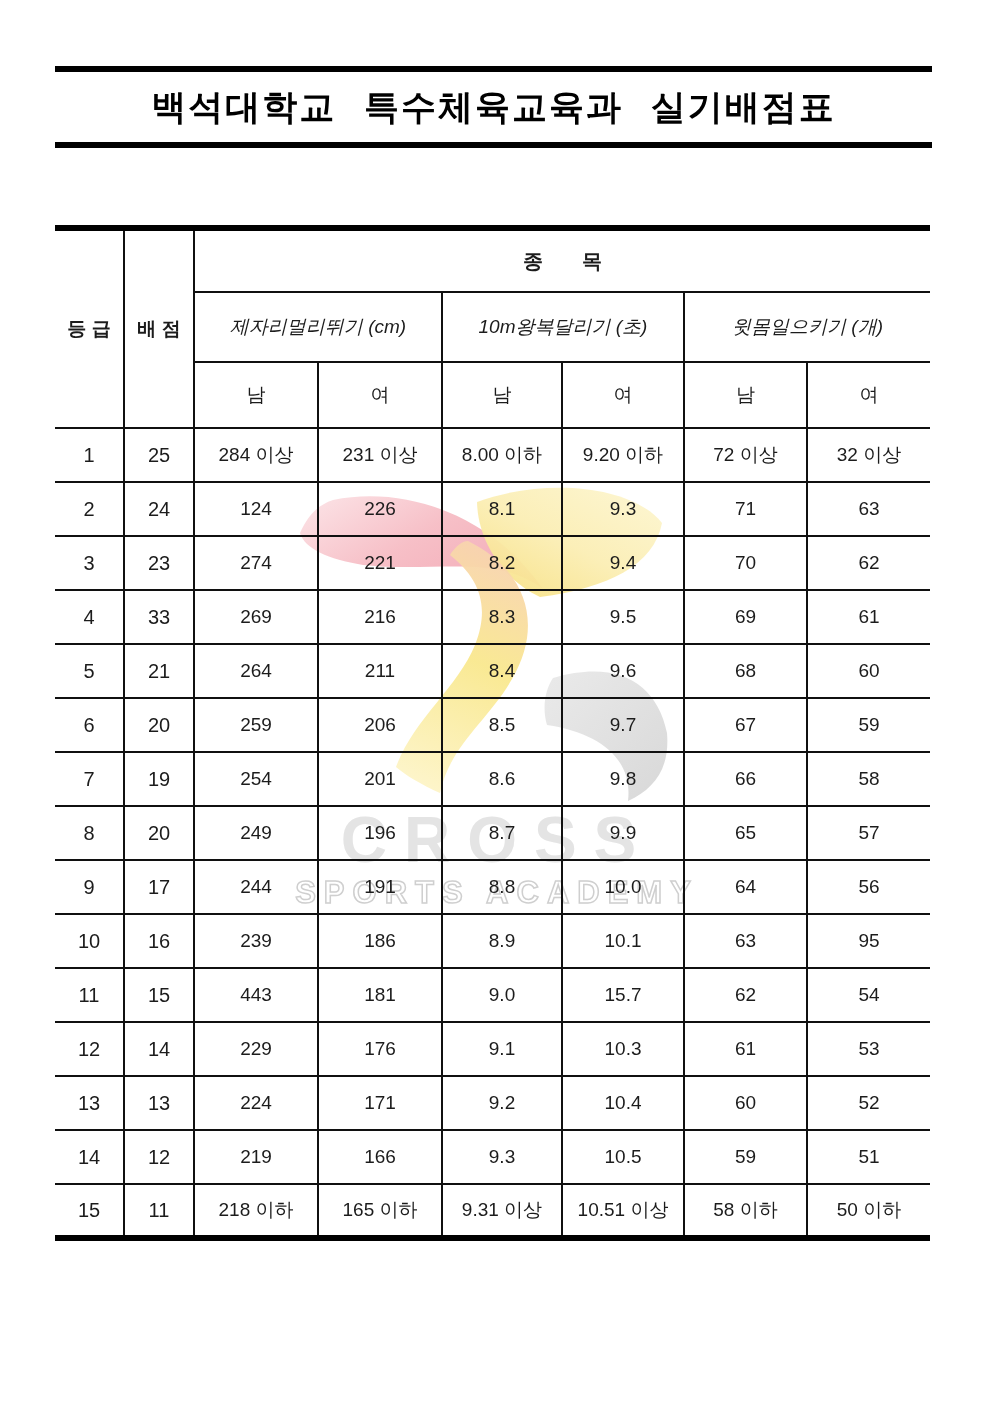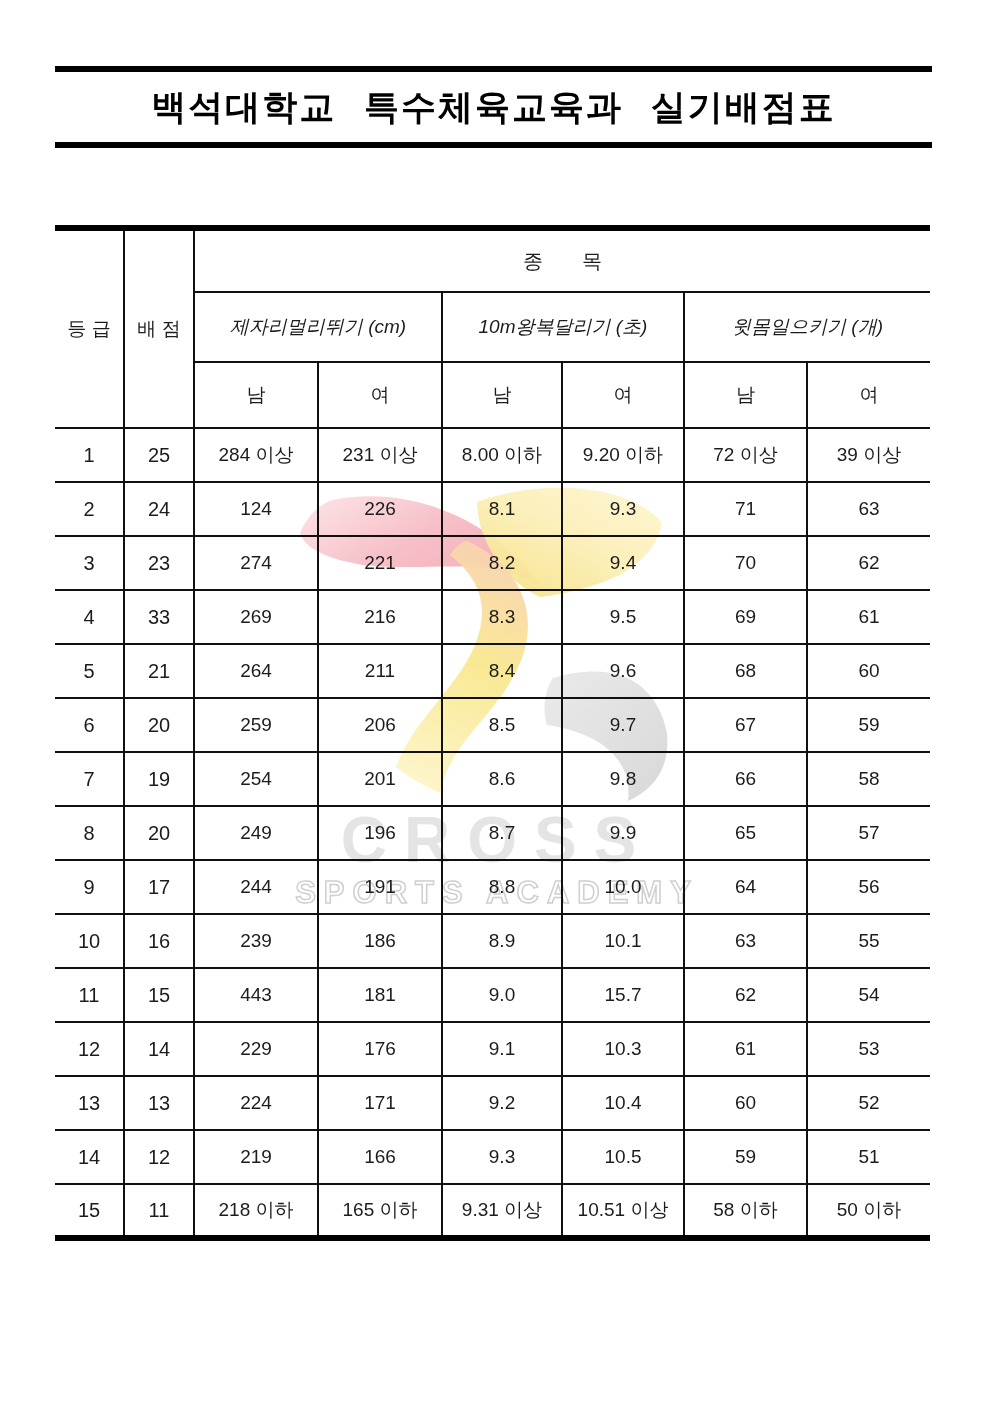--- a/index.html
+++ b/index.html
@@ -50,21 +50,21 @@
     text-align:center; vertical-align:middle;
     font-weight:normal; font-size:19px; color:#1c1c1c;
     background:transparent; white-space:nowrap; overflow:hidden;
   }
   .score-table tr > *:first-child { border-left:0; }
   .score-table tr > *:last-child  { border-right:0; }
   .score-table thead tr:nth-child(1) th { height:64px; }
   .score-table thead tr:nth-child(2) th { height:70px;font-style:italic; }
   .score-table thead tr:nth-child(3) th { height:66px; }
   .score-table tbody tr { height:54px; }
-  th.pre { white-space:pre; }
+  th.pre { white-space:pre;font-weight:bold; }
   th.category { font-size:20px; }
   td[data-name="grade-cell"], td[data-name="points-cell"] { font-size:20px; }
 </style>
 </head>
 <body>
 
 <div class="page" data-name="document-page">
 
   <div class="title-rule rule-top" data-name="title-rule-top"></div>
   <h1 class="doc-title" data-name="page-title">백석대학교 특수체육교육과 실기배점표</h1>
@@ -135,21 +135,21 @@
     </thead>
     <tbody data-name="score-table-body">
         <tr data-name="table-row">
           <td data-name="grade-cell">1</td>
           <td data-name="points-cell">25</td>
           <td data-name="value-cell">284 이상</td>
           <td data-name="value-cell">231 이상</td>
           <td data-name="value-cell">8.00 이하</td>
           <td data-name="value-cell">9.20 이하</td>
           <td data-name="value-cell">72 이상</td>
-          <td data-name="value-cell">39 이상</td>
+          <td data-name="value-cell">32 이상</td>
         </tr>
         <tr data-name="table-row">
           <td data-name="grade-cell">2</td>
           <td data-name="points-cell">24</td>
           <td data-name="value-cell">124</td>
           <td data-name="value-cell">226</td>
           <td data-name="value-cell">8.1</td>
           <td data-name="value-cell">9.3</td>
           <td data-name="value-cell">71</td>
           <td data-name="value-cell">63</td>
@@ -225,21 +225,21 @@
           <td data-name="value-cell">56</td>
         </tr>
         <tr data-name="table-row">
           <td data-name="grade-cell">10</td>
           <td data-name="points-cell">16</td>
           <td data-name="value-cell">239</td>
           <td data-name="value-cell">186</td>
           <td data-name="value-cell">8.9</td>
           <td data-name="value-cell">10.1</td>
           <td data-name="value-cell">63</td>
-          <td data-name="value-cell">55</td>
+          <td data-name="value-cell">95</td>
         </tr>
         <tr data-name="table-row">
           <td data-name="grade-cell">11</td>
           <td data-name="points-cell">15</td>
           <td data-name="value-cell">443</td>
           <td data-name="value-cell">181</td>
           <td data-name="value-cell">9.0</td>
           <td data-name="value-cell">15.7</td>
           <td data-name="value-cell">62</td>
           <td data-name="value-cell">54</td>

